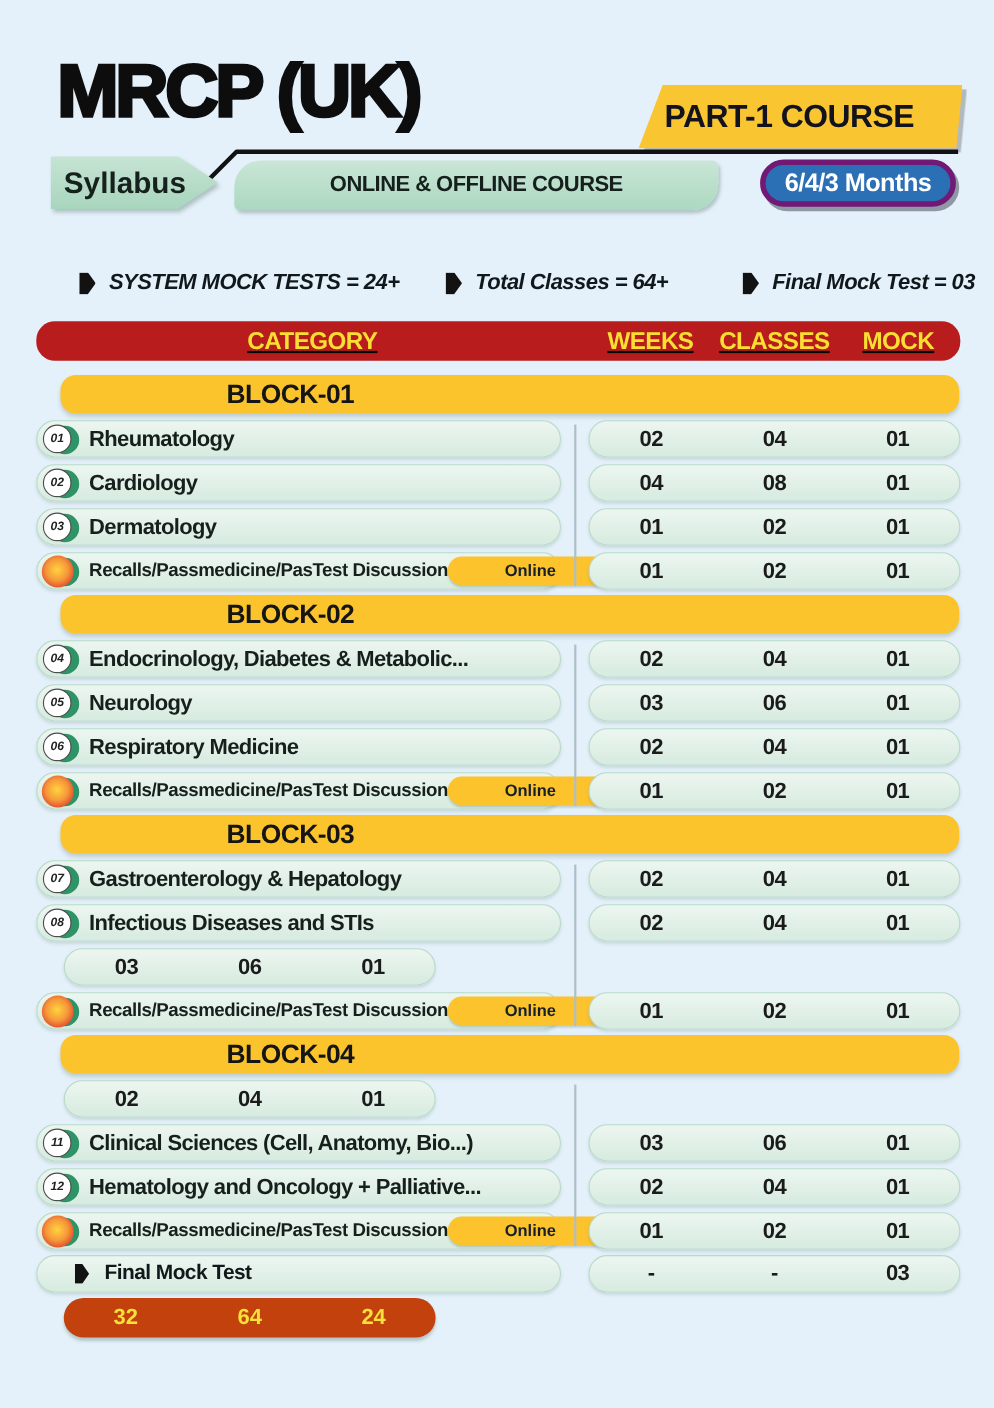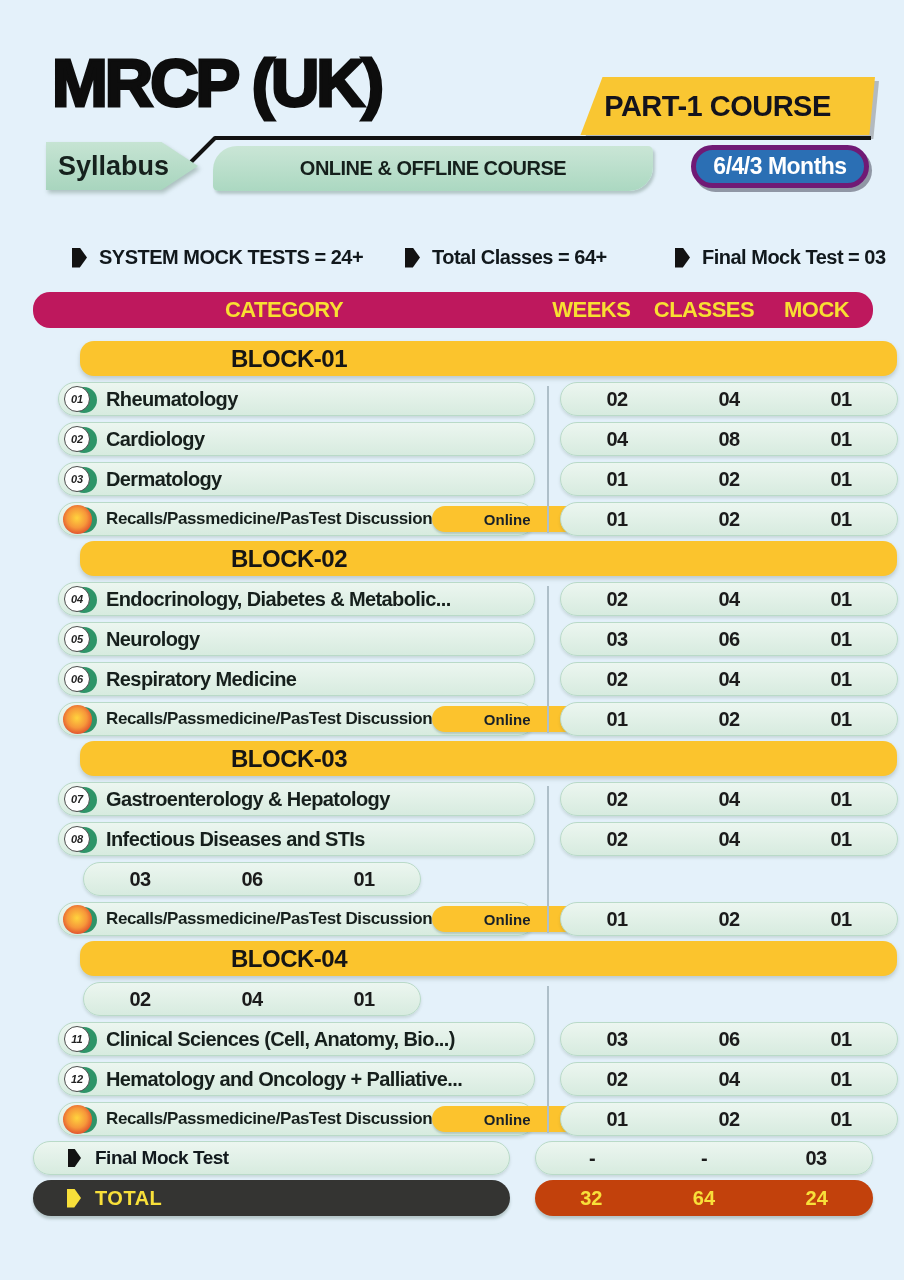--- a/index.html
+++ b/index.html
@@ -24,30 +24,30 @@
     box-shadow:2px 3px 3px rgba(90,120,105,.35);letter-spacing:-0.5px;}
   .duration{position:absolute;left:691px;top:145px;width:178px;height:43px;background:#2b6fb4;
     border:5px solid #701a75;border-radius:24px;box-sizing:border-box;
     display:flex;align-items:center;justify-content:center;font-size:23px;font-weight:800;color:#ffffff;
     box-shadow:3px 4px 0 rgba(60,62,80,.5);letter-spacing:-0.5px;}
 
   
   .stat{position:absolute;top:246px;display:flex;align-items:center;gap:12px;}
   .play-icon{width:15px;height:20px;background:#121212;
     clip-path:polygon(0 0,52% 0,100% 50%,52% 100%,0 100%);flex:none;}
-  .stat-label{font-size:20px;font-weight:800;color:#11181c;letter-spacing:-0.5px;white-space:nowrap;}
+  .stat-label{font-size:20px;font-weight:800;color:#11181c;letter-spacing:-0.5px;white-space:nowrap;font-style:italic;}
 
   
-  .thead{position:absolute;left:33px;top:292px;width:840px;height:36px;background:#be185d;border-radius:17px;
-    display:grid;grid-template-columns:502px repeat(3,1fr);align-items:center;}
+  .thead{position:absolute;left:33px;top:292px;width:840px;height:36px;background:#b91c1c;border-radius:17px;
+    display:grid;grid-template-columns:502px repeat(3,1fr);align-items:center;text-decoration:underline;}
   .thead span{font-size:22px;font-weight:800;color:#f8df32;text-align:center;letter-spacing:-0.5px;}
 
   
   #blocks{position:absolute;left:0;top:341px;width:904px;}
-  .block{margin-bottom:0;padding-left:25px;}
+  .block{margin-bottom:0;}
   .block-bar{margin-left:55px;width:817px;height:35px;background:#fbc42d;border-radius:14px;
     display:flex;align-items:center;filter:drop-shadow(0 3px 2px rgba(70,90,80,.25));}
   .block-bar span{width:418px;text-align:center;font-size:24px;font-weight:800;color:#151515;letter-spacing:-0.5px;}
   .rows{position:relative;margin-left:33px;width:840px;padding-bottom:5px;}
   .divider{position:absolute;left:489px;top:4px;bottom:8px;width:2px;background:#aebfc9;}
   .row{display:flex;margin-top:6px;height:34px;}
   .pill-left{width:477px;height:34px;border-radius:17px;background:linear-gradient(#ecf6f0,#d7ebdf);
     border:1.5px solid #b9dac8;box-sizing:border-box;display:flex;align-items:center;
     box-shadow:0 2px 3px rgba(70,100,85,.18);}
   .pill-right{margin-left:25px;width:338px;height:34px;border-radius:17px;background:linear-gradient(#ecf6f0,#d7ebdf);
@@ -383,24 +383,20 @@
       <span class="final-label">Final Mock Test</span>
     </div>
     <div class="pill-right">
       <span>-</span>
       <span>-</span>
       <span>03</span>
     </div>
   </div>
 
   <div class="total-row">
-    <div class="total-left">
-      <span class="play-icon"></span>
-      <span class="total-label">TOTAL</span>
-    </div>
     <div class="total-right">
       <span>32</span>
       <span>64</span>
       <span>24</span>
     </div>
   </div>
 
 </div>
 
 </body></html>

